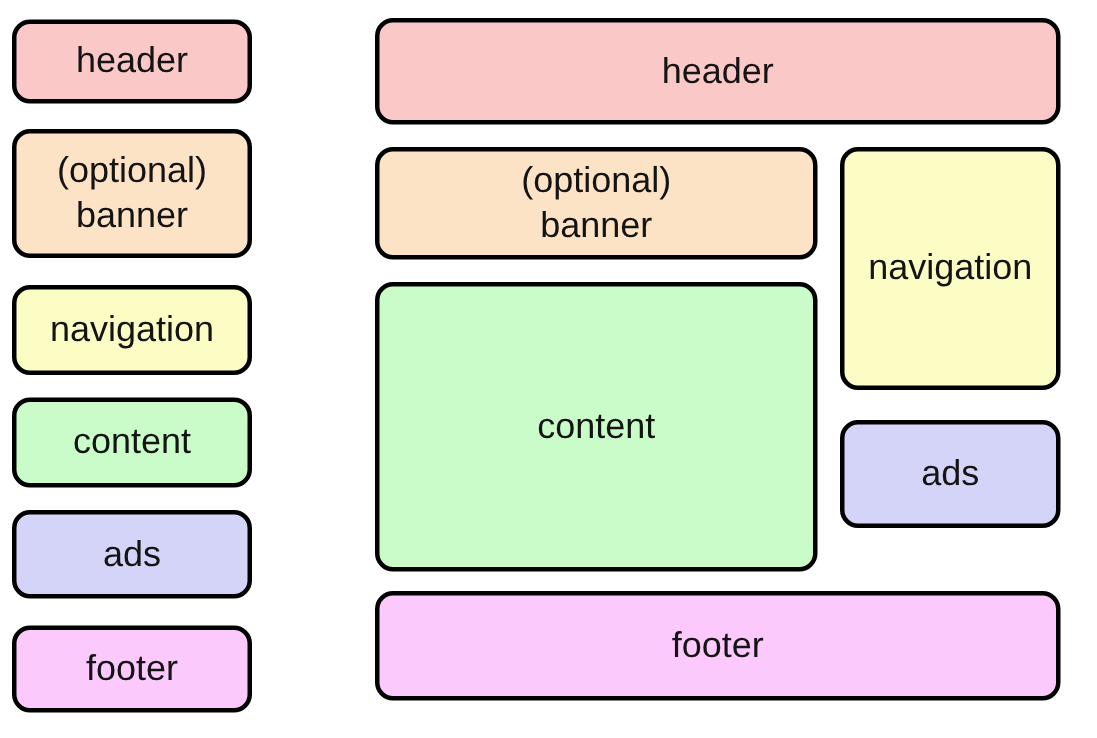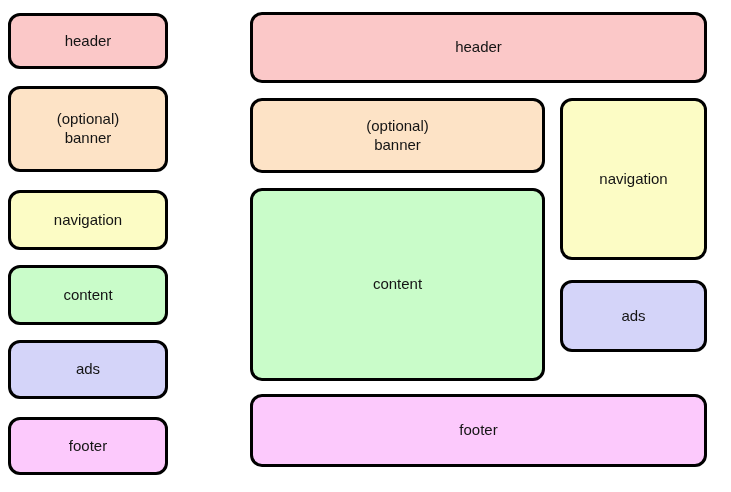--- a/index.html
+++ b/index.html
@@ -23,21 +23,21 @@
     position: absolute;
     box-sizing: border-box;
     border: 3.5px solid #000000;
     border-radius: 12px;
     display: flex;
     align-items: center;
     justify-content: center;
     text-align: center;
   }
   .box-label {
-    font-size: 15px;
+    font-size: 24px;
     line-height: 1.25;
     color: #141414;
     white-space: pre-line;
   }
   
   .n-header     { left: 8px;  top: 13px;  width: 160px; height: 56px; }
   .n-banner     { left: 8px;  top: 86px;  width: 160px; height: 86px; }
   .n-navigation { left: 8px;  top: 190px; width: 160px; height: 60px; }
   .n-content    { left: 8px;  top: 265px; width: 160px; height: 60px; }
   .n-ads        { left: 8px;  top: 340px; width: 160px; height: 59px; }

